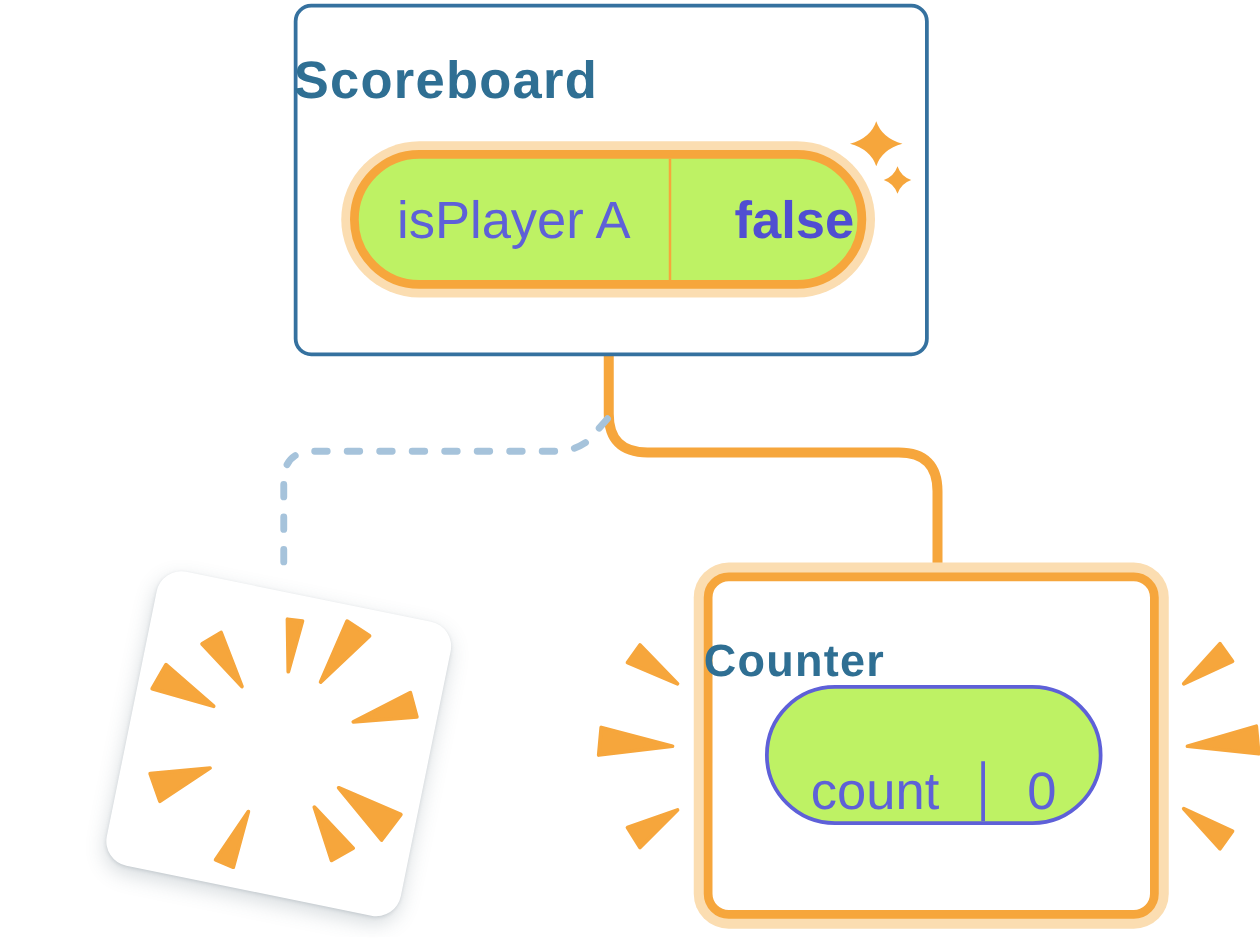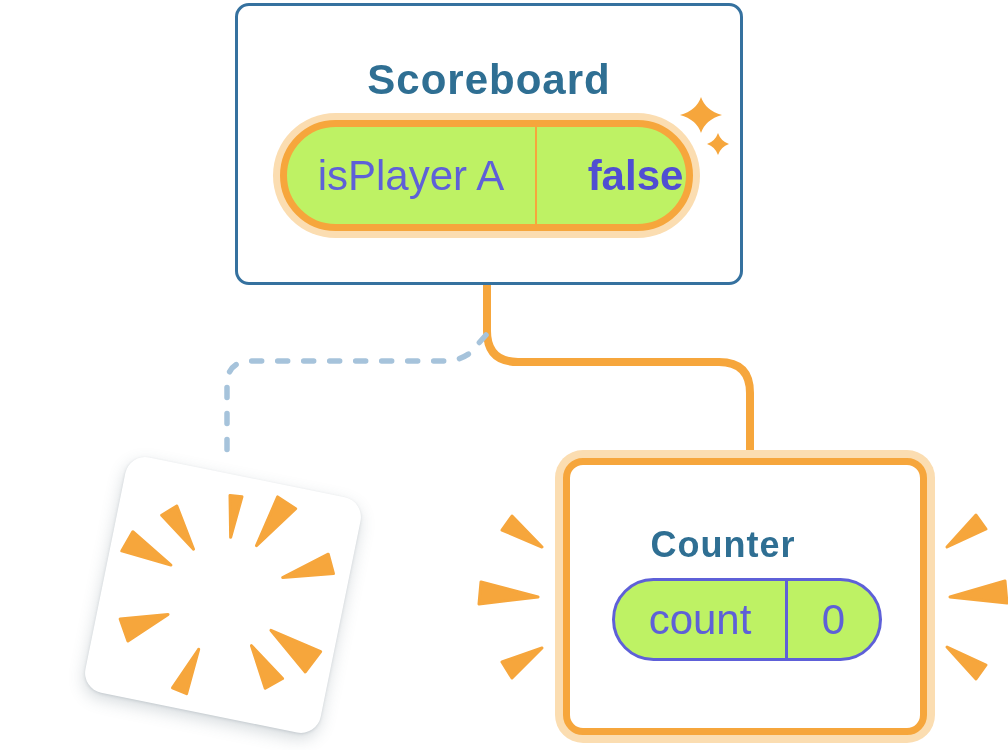--- a/index.html
+++ b/index.html
@@ -36,26 +36,25 @@
     border-radius: 14px;
   }
   .counter-card {
     left: 563px; top: 458px; width: 364px; height: 277px;
     border: 7px solid #F6A63C;
     border-radius: 20px;
     box-shadow: 0 0 0 8px #FBDDB1;
   }
   .card-title {
     position: absolute;
-    text-align: center;
+    text-align: left;
     font-weight: 600;
     color: #2F6F93;
     letter-spacing: 1px;
     z-index: 4;
-    margin-top: 16px;
   }
   .scoreboard-title { left: 235px; top: 40px; width: 508px; font-size: 42px; }
   .counter-title    { left: 563px; top: 508px; width: 320px; font-size: 36px; }
 
   
   .pill {
     position: absolute;
     display: flex;
     background: #bef264;
     box-sizing: border-box;
@@ -71,22 +70,23 @@
   }
   .scoreboard-pill {
     left: 280px; top: 120px; width: 413px; height: 111px;
     border: 7px solid #F6A63C;
     box-shadow: 0 0 0 7px #FBDDB1;
   }
   .scoreboard-pill .key { width: 248px; border-right: 2px solid #F6A63C; }
   .scoreboard-pill .val { flex: 1; font-weight: bold; color: #504ED2; margin-left: 48px; }
 
   .counter-pill {
-    left: 612px; top: 578px; width: 270px; height: 83px;
+    left: 612px; top: 548px; width: 270px; height: 112px;
     border: 3px solid #5E60D8;
+    align-items: flex-end;
   }
   .counter-pill .key { width: 170px; border-right: 3px solid #5E60D8; }
   .counter-pill .val { flex: 1; }
 </style>
 </head>
 <body>
 
 <div class="canvas">
 
   <svg class="layer behind" viewBox="0 0 1008 750" aria-hidden="true">

